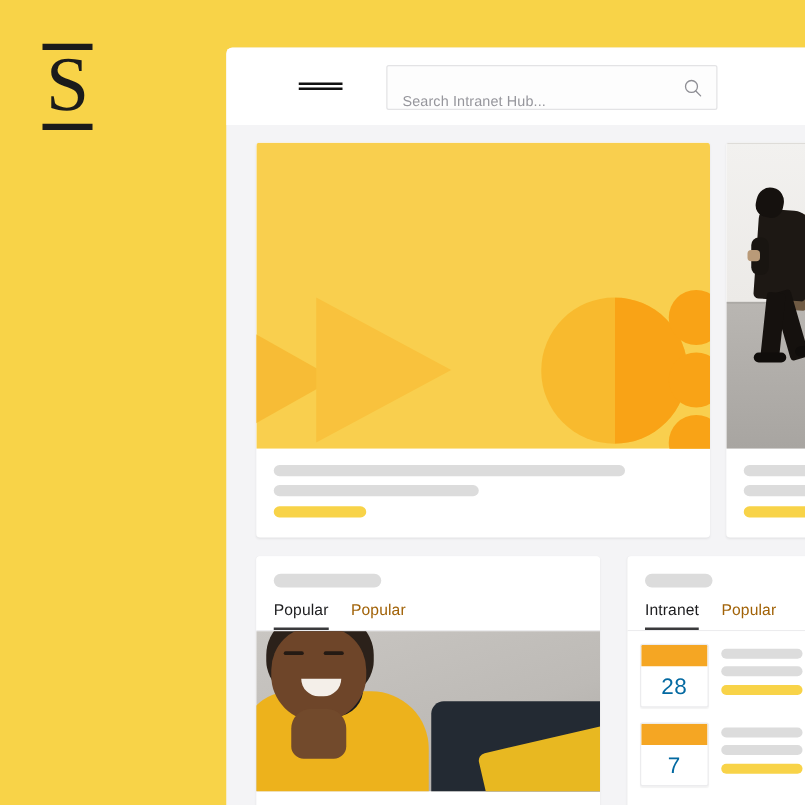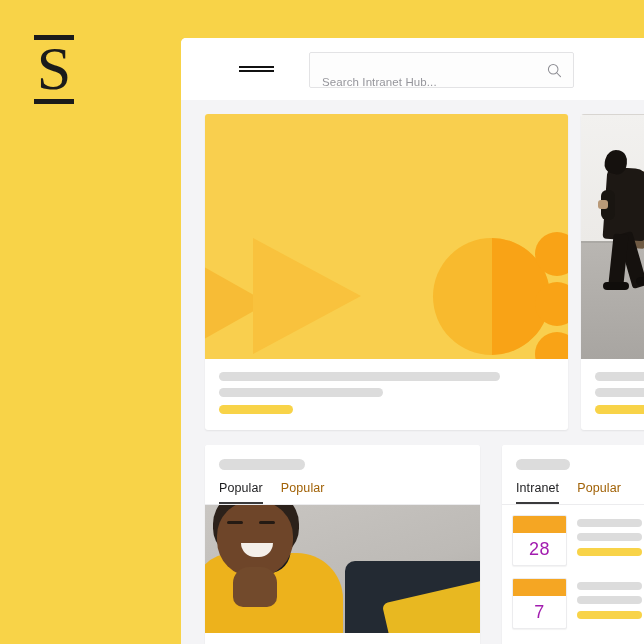--- a/index.html
+++ b/index.html
@@ -350,21 +350,21 @@
     background: #fff;
     border: 1px solid #ececee;
     border-radius: 2px;
     overflow: hidden;
     box-shadow: 0 1px 1px rgba(0,0,0,0.05);
   }
   .date-chip .chip-top { height: 17px; background: #f5a623; }
   .date-chip .chip-num {
     height: 32px;
     display: flex; align-items: center; justify-content: center;
-    font-size: 18px; color: #a21caf; letter-spacing: 0.5px;
+    font-size: 18px; color: #0369a1; letter-spacing: 0.5px;
   }
   .event-lines { flex: 1; padding-top: 4px; }
   .ev-line { height: 8px; border-radius: 4px; background: #dcdcdc; margin-bottom: 6px; }
   .ev-pill { height: 8px; border-radius: 4px; background: #f8d348; margin-top: 7px; }
 </style>
 </head>
 <body>
 
 <div id="stage">
 

